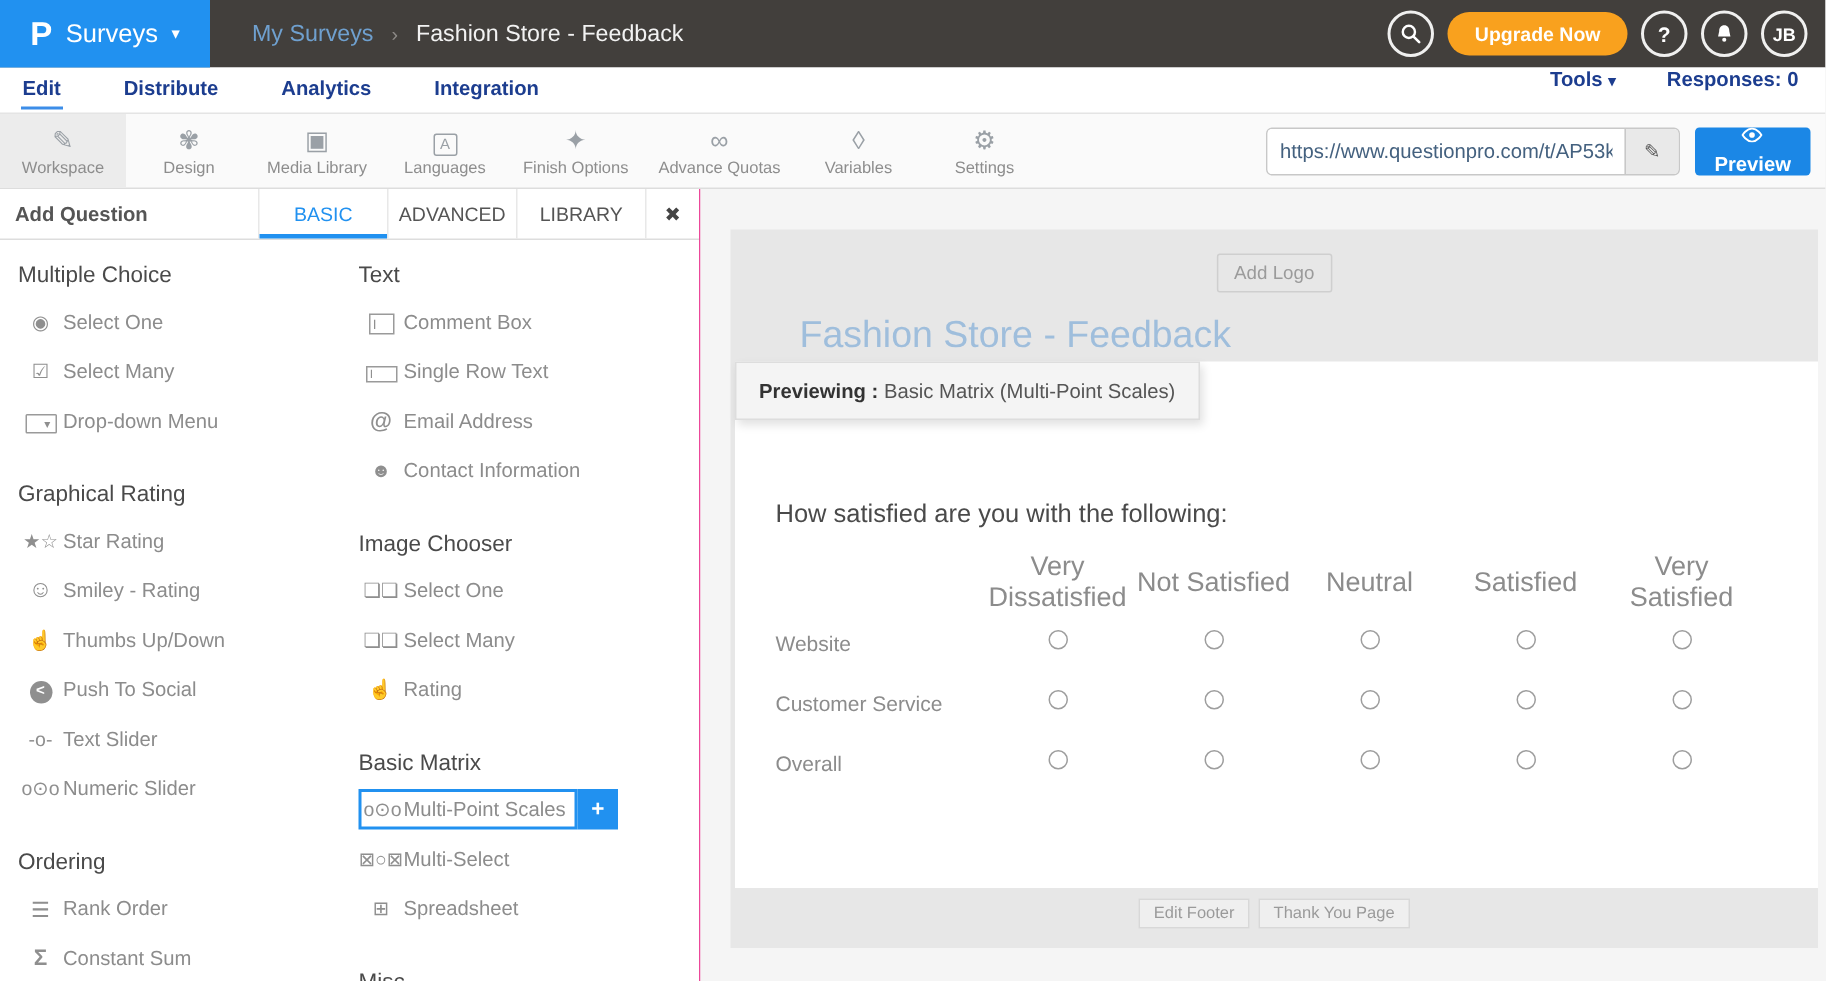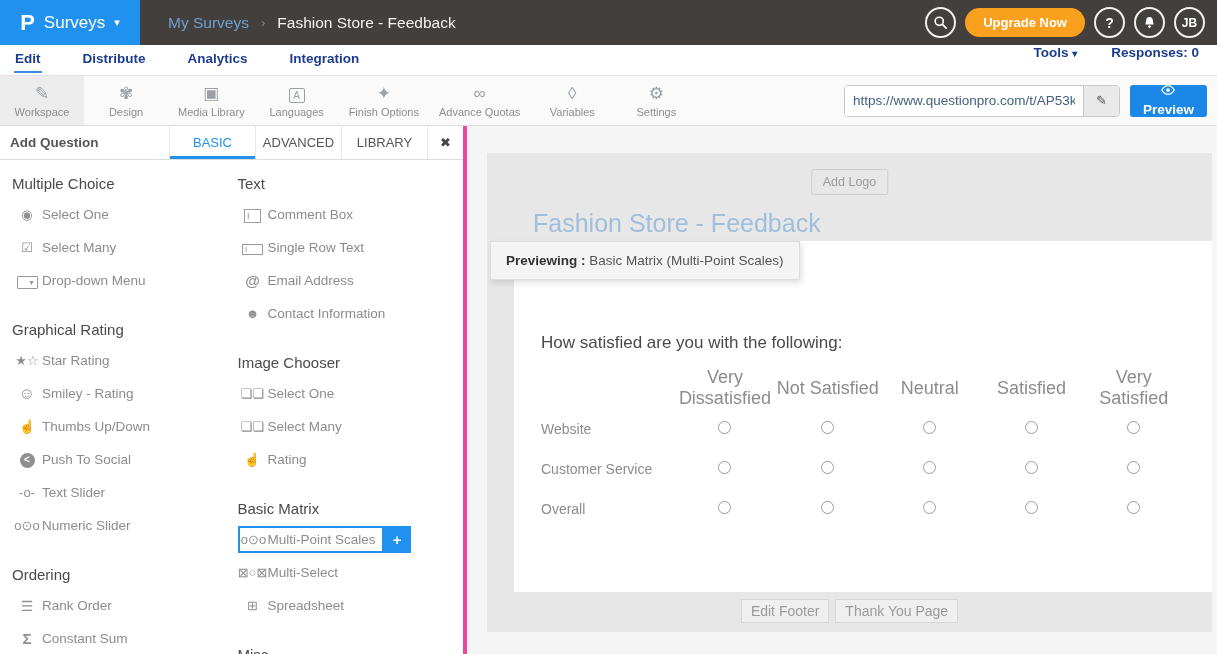--- a/index.html
+++ b/index.html
@@ -36,21 +36,21 @@
   .tool.active { background:#ececec; }
   .tool .t-icon { font-size:17px; color:#9aa0a6; height:20px; line-height:20px; }
   .tool .t-label { font-size:11px; color:#8d8d8d; }
   .url-group { margin-left:auto; display:flex; align-items:center; gap:10px; padding-right:10px; }
   .url-box { display:flex; height:32px; border:1px solid #c8c8c8; border-radius:4px; overflow:hidden; background:#fff; }
   .url-box input { border:none; outline:none; width:238px; padding:0 8px; font-size:13.5px; color:#44617f; font-family:inherit; background:#fff; }
   .url-edit { width:36px; background:#e9e9e9; border-left:1px solid #c8c8c8; display:flex; align-items:center; justify-content:center; color:#555; font-size:13px; cursor:pointer; }
   .preview-btn { height:32px; padding:0 13px; background:#1b87e6; color:#fff; border:none; border-radius:3px; font-size:13.5px; font-weight:bold; display:flex; align-items:center; gap:7px; cursor:pointer; font-family:inherit;flex-direction:column; }
   
   .main { display:flex; height:528px; }
-  .panel { width:467px; background:#fff; border-right:4px solid #ec4899; display:flex; flex-direction:column; }
+  .panel { width:467px; background:#fff; border-right:1px solid #ec4899; display:flex; flex-direction:column; }
   .panel-head { height:34px; border-bottom:1px solid #ddd; display:flex; align-items:stretch; }
   .panel-title { flex:1; display:flex; align-items:center; padding-left:10px; font-size:13.5px; font-weight:bold; color:#555; }
   .ptab { width:86px; display:flex; align-items:center; justify-content:center; font-size:13px; color:#555; border-left:1px solid #e8e8e8; cursor:pointer; position:relative; }
   .ptab.active { color:#2191f0; }
   .ptab.active::after { content:""; position:absolute; left:0; right:0; bottom:0; height:3px; background:#2191f0; }
   .panel-close { width:36px; display:flex; align-items:center; justify-content:center; border-left:1px solid #e8e8e8; color:#444; font-size:13px; cursor:pointer; }
   .panel-body { flex:1; display:flex; overflow:hidden; padding:0 0 0 12px; }
   .pcol { width:227px; }
   .section { margin-top:24px; }
   .section:first-child { margin-top:15px; }
@@ -71,32 +71,32 @@
   .sel-wrap { display:flex; align-items:center; height:27px; }
   .sel-box { display:flex; align-items:center; border:2px solid #2191f0; background:#fff; height:27px; padding-right:6px; }
   .sel-box .q-icon { width:28px; flex:0 0 28px; }
   .plus-btn { width:27px; height:27px; background:#2191f0; color:#fff; border:none; font-size:15px; font-weight:bold; cursor:pointer; line-height:27px; text-align:center; }
   
   .stage { flex:1; position:relative; background:#f5f5f5; }
   .survey-wrap { position:absolute; top:27px; left:20px; right:5px; bottom:22px; background:#e7e7e7; }
   .survey-head { height:88px; position:relative; }
   .add-logo { position:absolute; left:50%; transform:translateX(-50%); top:16px; padding:5px 11px; font-size:12.5px; color:#9b9b9b; background:transparent; border:1px solid #cfcfcf; border-radius:2px; cursor:pointer; font-family:inherit; }
   .survey-title { position:absolute; left:46px; top:56px; font-size:25px; font-weight:300; color:#9fbedc; }
-  .q-card { position:absolute; left:3px; right:0; top:88px; bottom:40px; background:#fff;margin-left:24px; }
+  .q-card { position:absolute; left:3px; right:0; top:88px; bottom:40px; background:#fff; }
   .preview-tip { position:absolute; left:3px; top:88px; background:#f4f4f4; border:1px solid #ddd; box-shadow:2px 3px 6px rgba(0,0,0,.12); padding:11px 15px; font-size:13.5px; color:#555; white-space:nowrap; z-index:2; }
   .preview-tip b { color:#333; }
   .q-inner { padding:92px 27px 0 27px; }
   .q-title { font-size:17px; color:#4a4a4a; margin-bottom:14px; }
   table.matrix { border-collapse:collapse; }
   table.matrix th { font-weight:normal; font-size:18px; color:#8c8c8c; text-align:center; height:40px; width:104px; }
   table.matrix td { height:40px; text-align:center; }
   table.matrix .rowlab { width:136px; text-align:left; font-size:14px; color:#8c8c8c; }
   .radio { display:inline-block; width:13px; height:13px; border:1px solid #9e9e9e; border-radius:50%; background:#fff; cursor:pointer; }
   .survey-foot { position:absolute; left:0; right:0; bottom:0; height:40px; display:flex; justify-content:center; align-items:flex-start; gap:6px; padding-top:7px; }
-  .foot-btn { font-size:14px; color:#9a9a9a; background:#efefef; border:1px solid #d8d8d8; padding:3px 9px; cursor:pointer; font-family:inherit; }
+  .foot-btn { font-size:11px; color:#9a9a9a; background:#efefef; border:1px solid #d8d8d8; padding:3px 9px; cursor:pointer; font-family:inherit; }
   .icn-svg { display:block; }
 </style>
 </head>
 <body>
 
 <div class="topbar" data-name="top-bar">
   <div class="brand" data-name="app-switcher">
     <span class="logo-p" data-name="questionpro-logo-icon">P</span>
     <span class="product" data-name="product-name">Surveys</span>
     <span class="caret" data-name="chevron-down-icon">▾</span>

